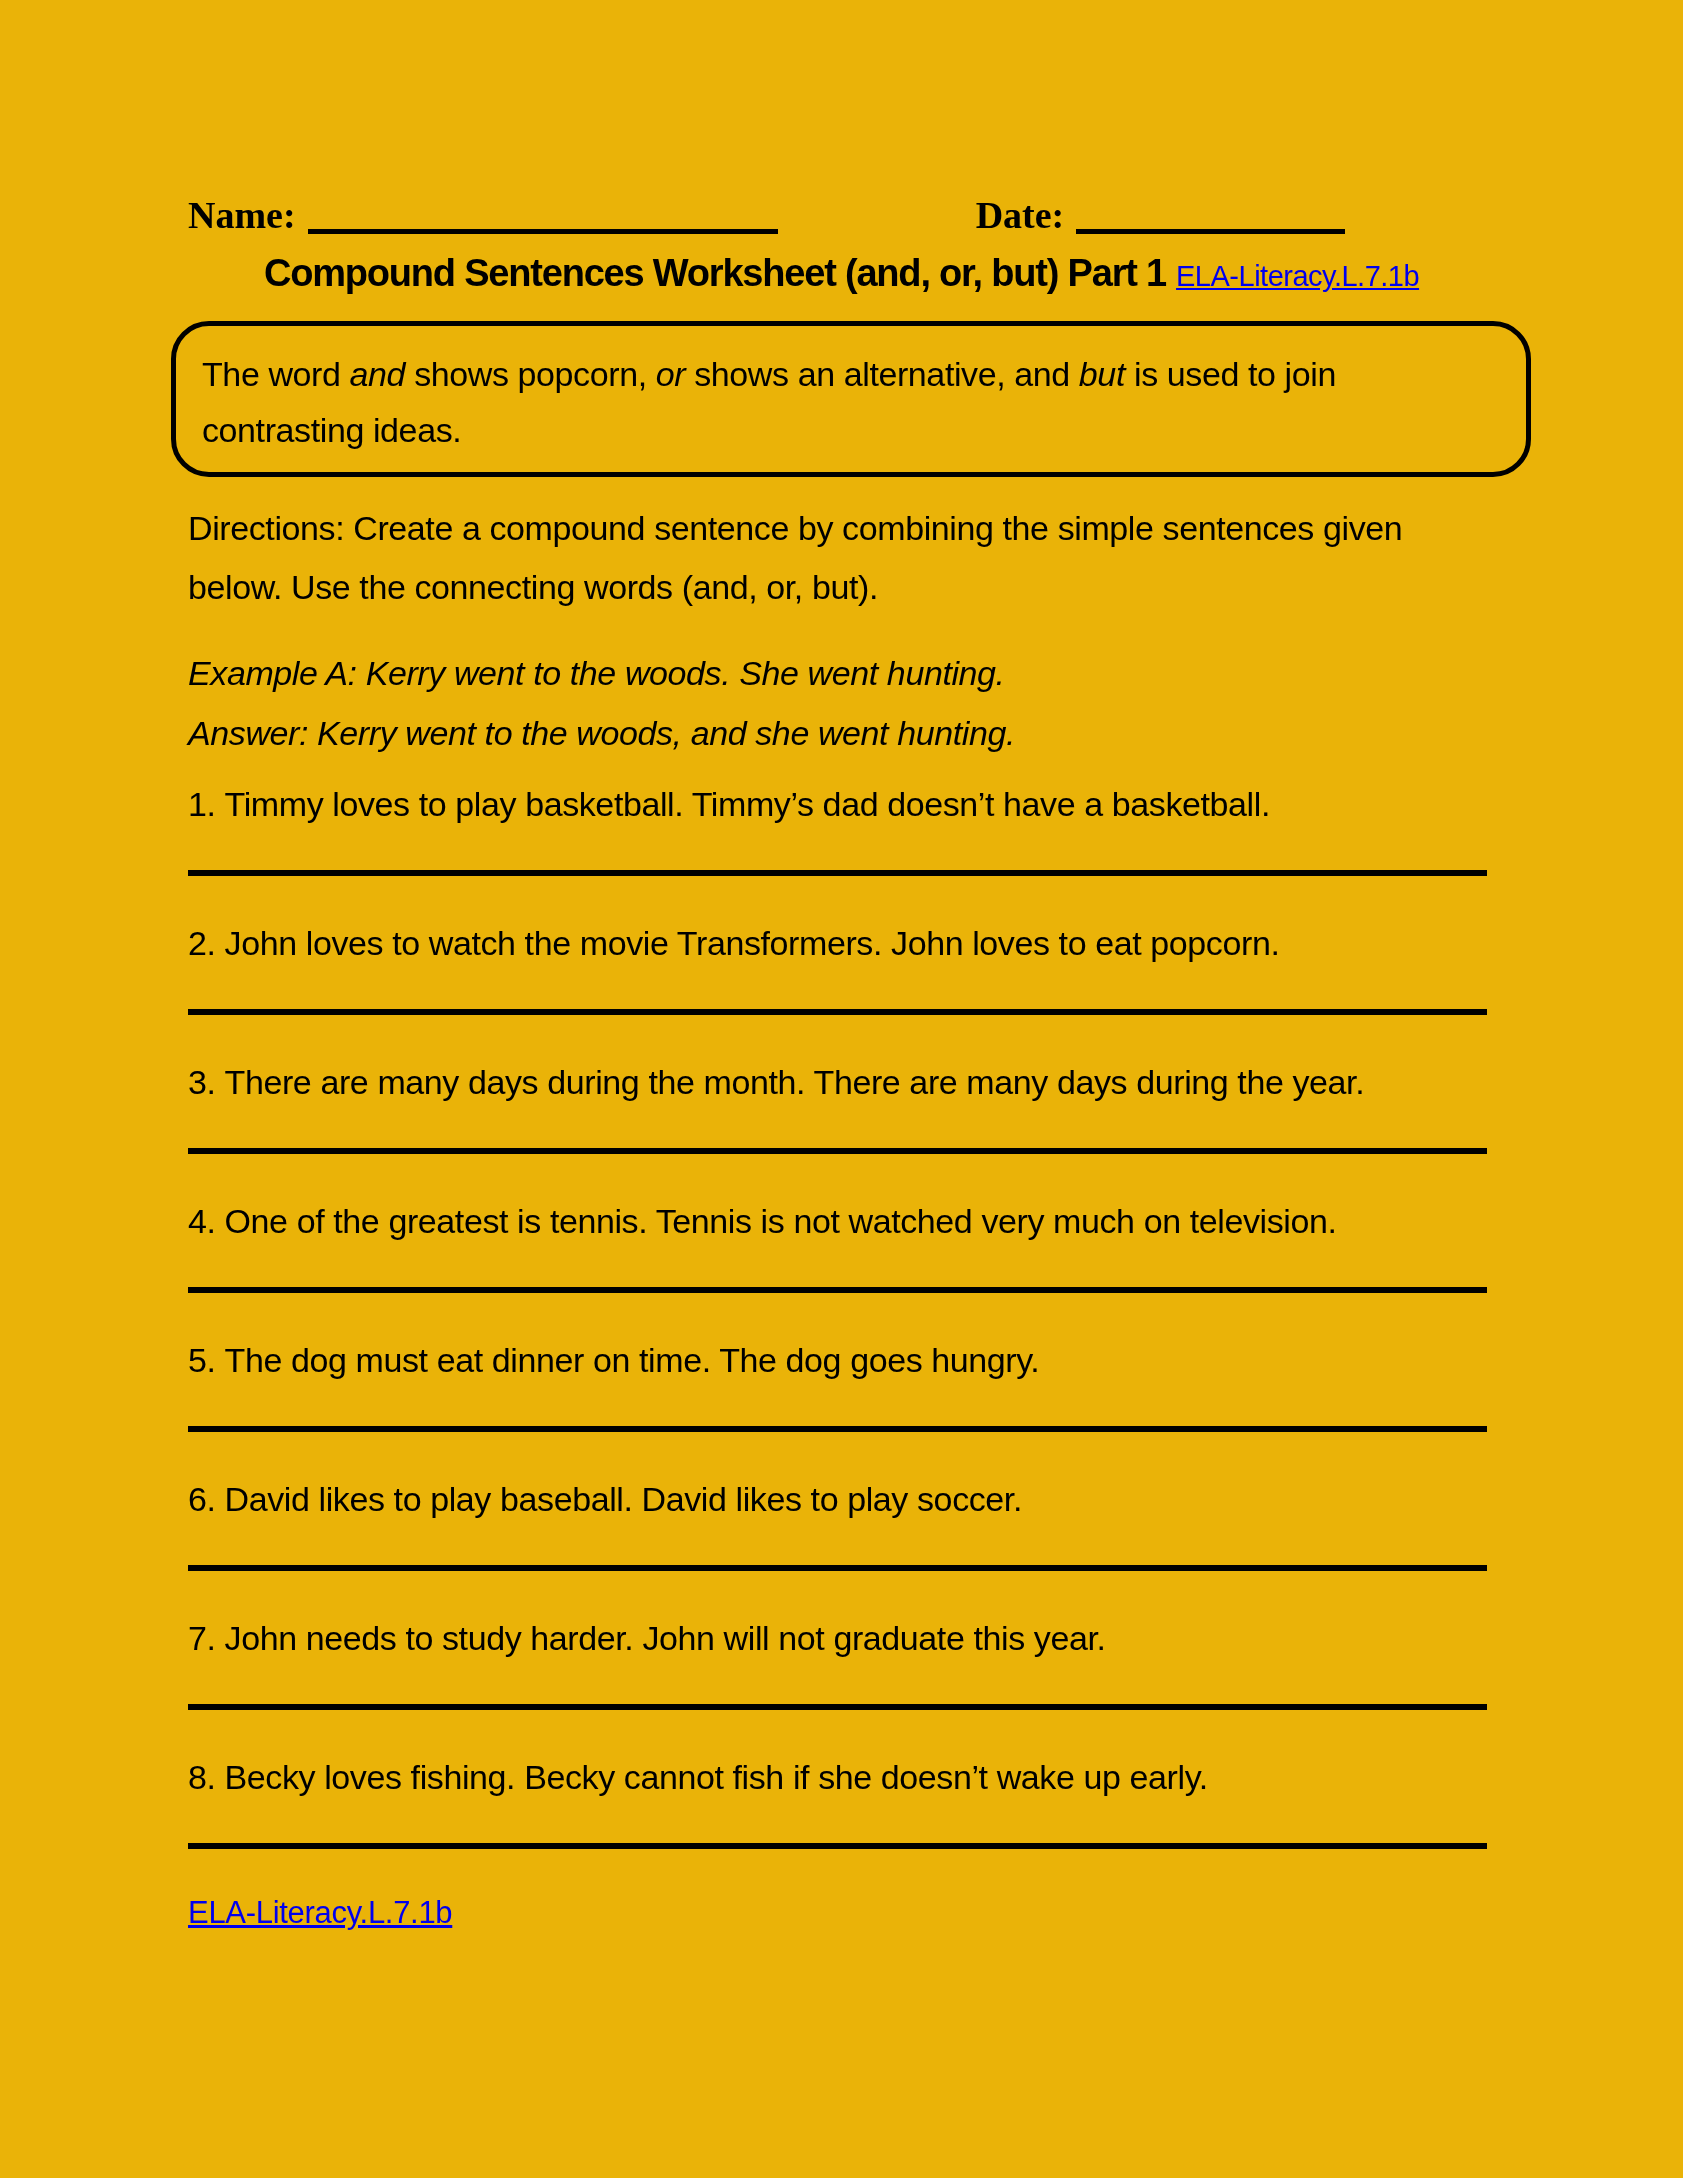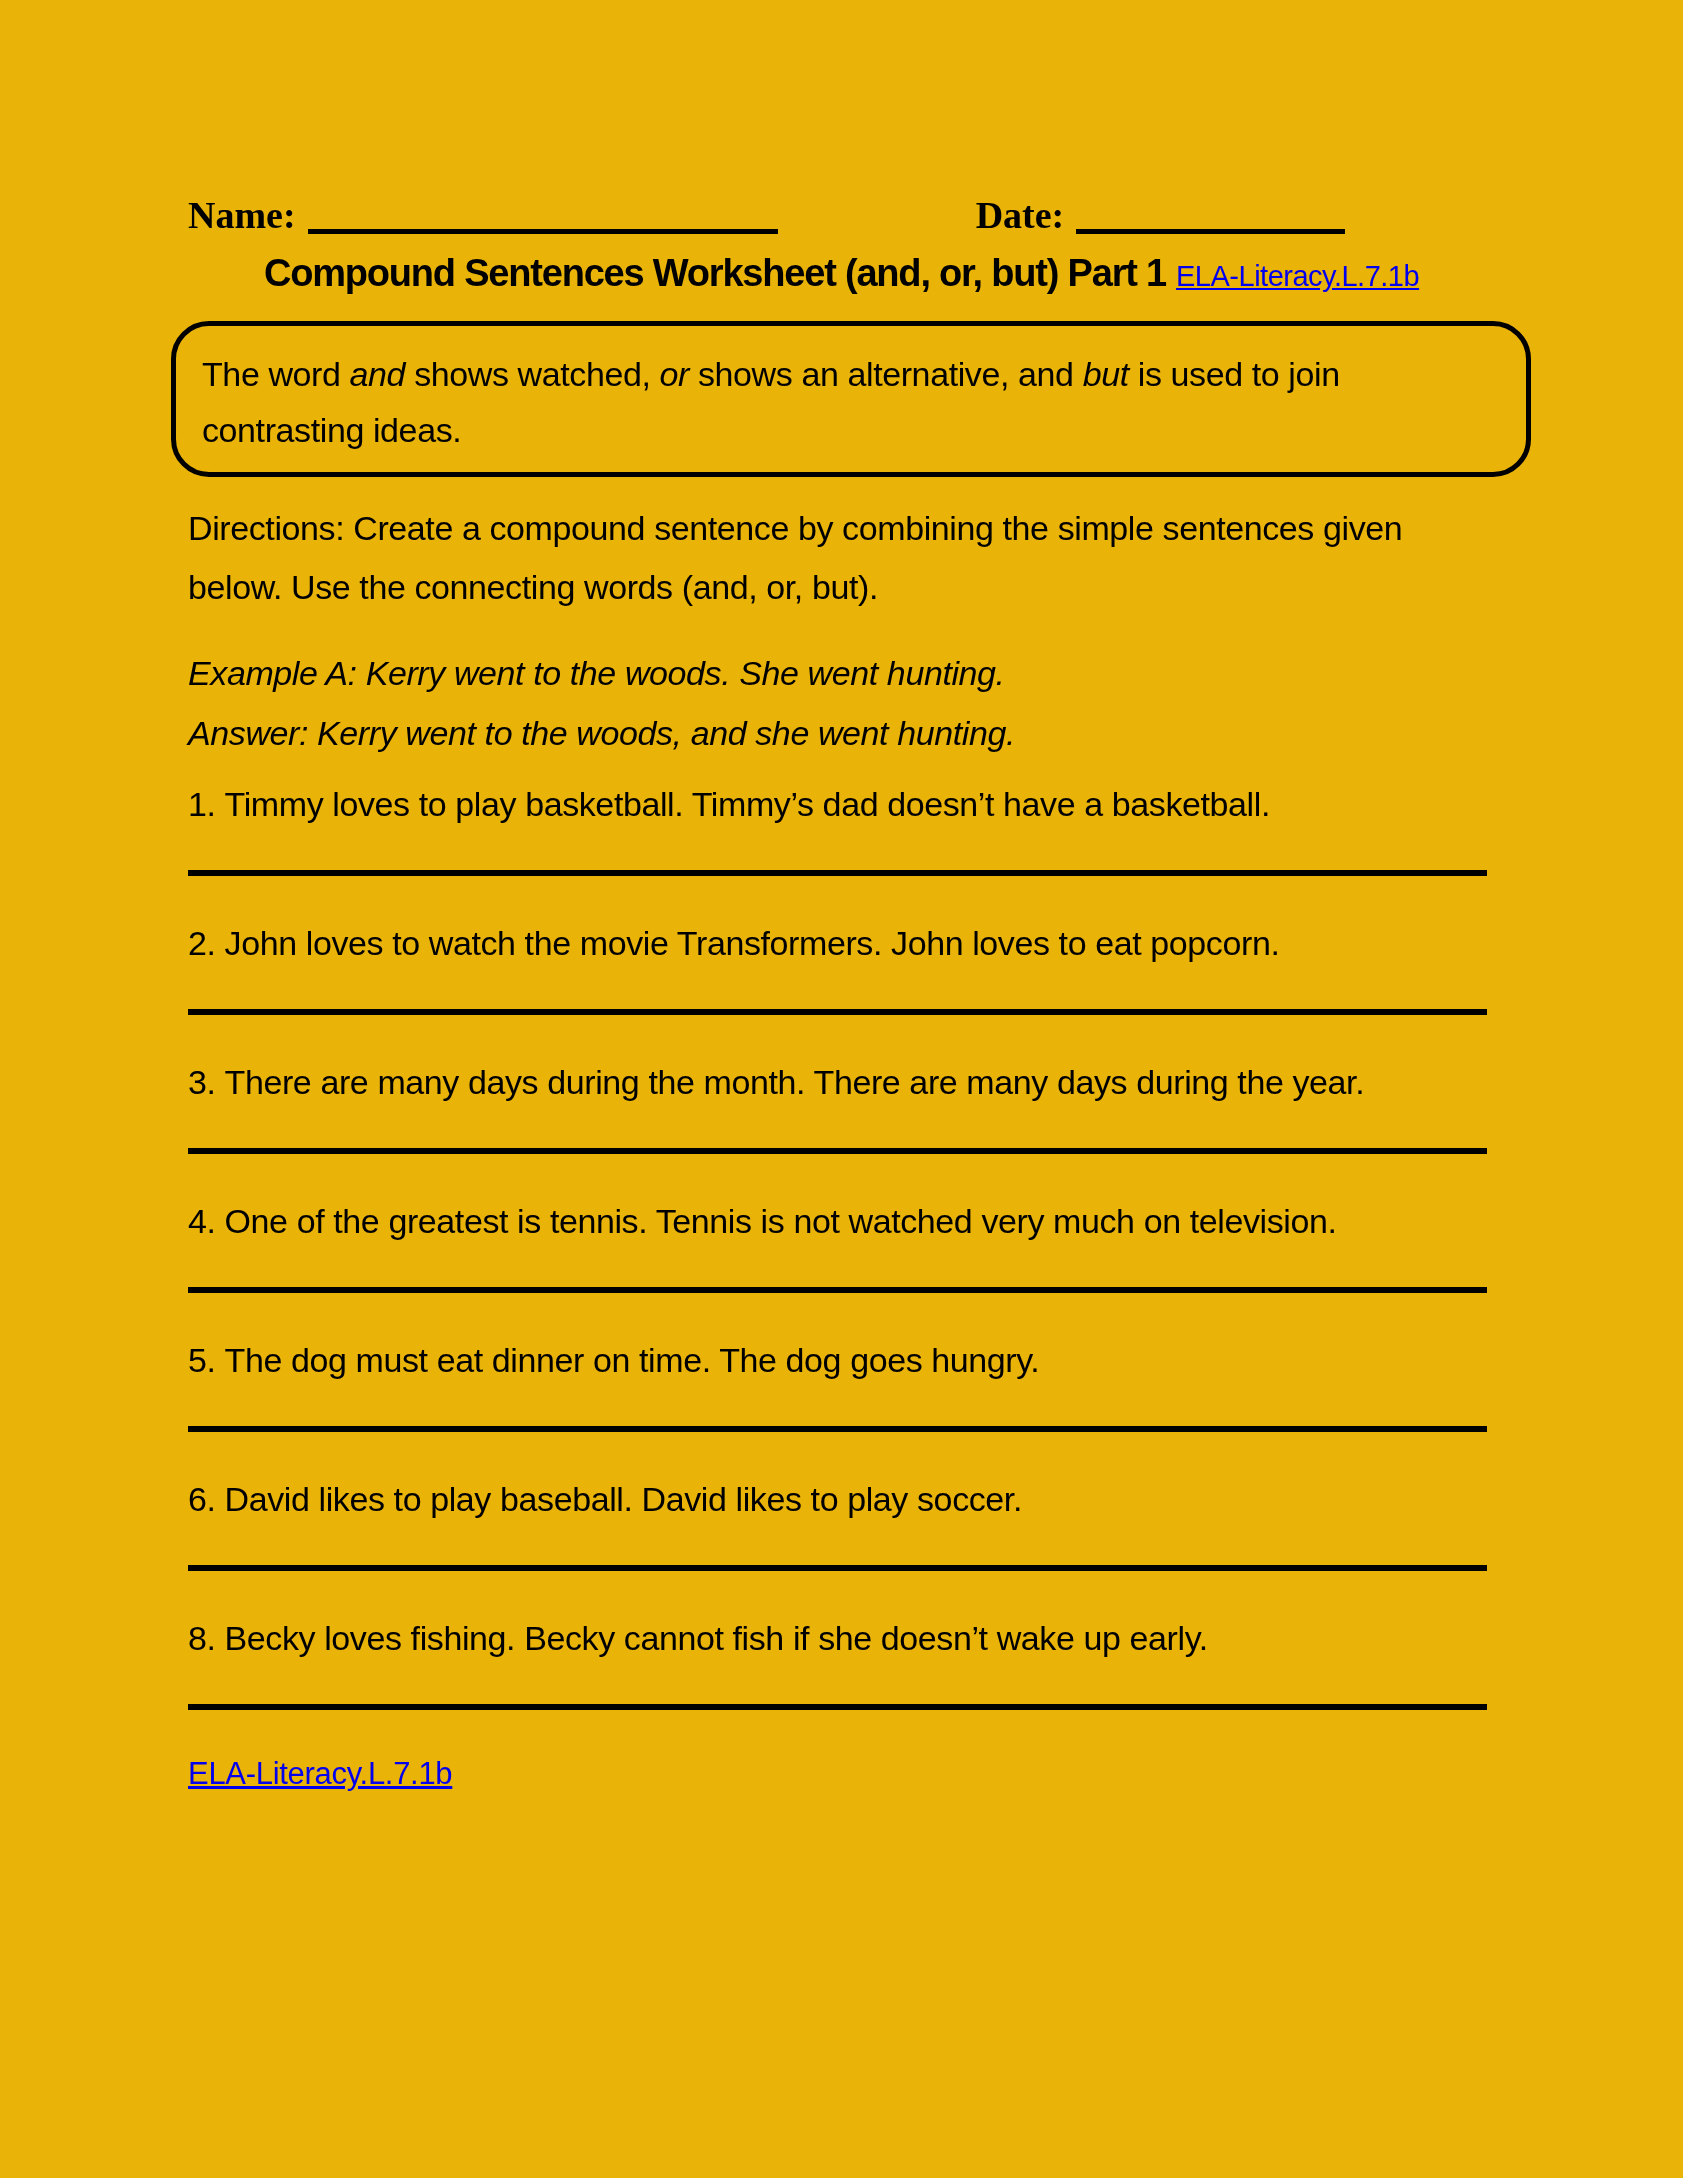--- a/index.html
+++ b/index.html
@@ -120,21 +120,21 @@
       <span>Date:</span>
       <span class="blank-line date-blank"></span>
     </div>
   </div>
 
   <div class="title-row">
     <span class="worksheet-title">Compound Sentences Worksheet (and, or, but) Part 1</span><a class="std-link">ELA-Literacy.L.7.1b</a>
   </div>
 
   <div class="info-box">
-    <span><span>The word </span><span class="italic">and</span><span> shows watched, </span><span class="italic">or</span><span> shows an alternative, and </span><span class="italic">but</span><span> is used to join contrasting ideas.</span></span>
+    <span><span>The word </span><span class="italic">and</span><span> shows popcorn, </span><span class="italic">or</span><span> shows an alternative, and </span><span class="italic">but</span><span> is used to join contrasting ideas.</span></span>
   </div>
 
   <p class="directions">Directions: Create a compound sentence by combining the simple sentences given below. Use the connecting words (and, or, but).</p>
 
   <div class="example-block">
     <p>Example A: Kerry went to the woods. She went hunting.</p>
     <p>Answer: Kerry went to the woods, and she went hunting.</p>
   </div>
 
   <div class="questions">
@@ -161,20 +161,24 @@
   <div class="question">
     <p class="q-text"><span class="q-num">5.</span><span class="q-body">The dog must eat dinner on time. The dog goes hungry.</span></p>
     <div class="answer-line"></div>
   </div>
 
   <div class="question">
     <p class="q-text"><span class="q-num">6.</span><span class="q-body">David likes to play baseball. David likes to play soccer.</span></p>
     <div class="answer-line"></div>
   </div>
 
+  <div class="question">
+    <p class="q-text"><span class="q-num">7.</span><span class="q-body">John needs to study harder. John will not graduate this year.</span></p>
+    <div class="answer-line"></div>
+  </div>
 
   <div class="question">
     <p class="q-text"><span class="q-num">8.</span><span class="q-body">Becky loves fishing. Becky cannot fish if she doesn’t wake up early.</span></p>
     <div class="answer-line"></div>
   </div>
 </div>
 
   <div class="footer">
     <a class="std-link">ELA-Literacy.L.7.1b</a>
   </div>

